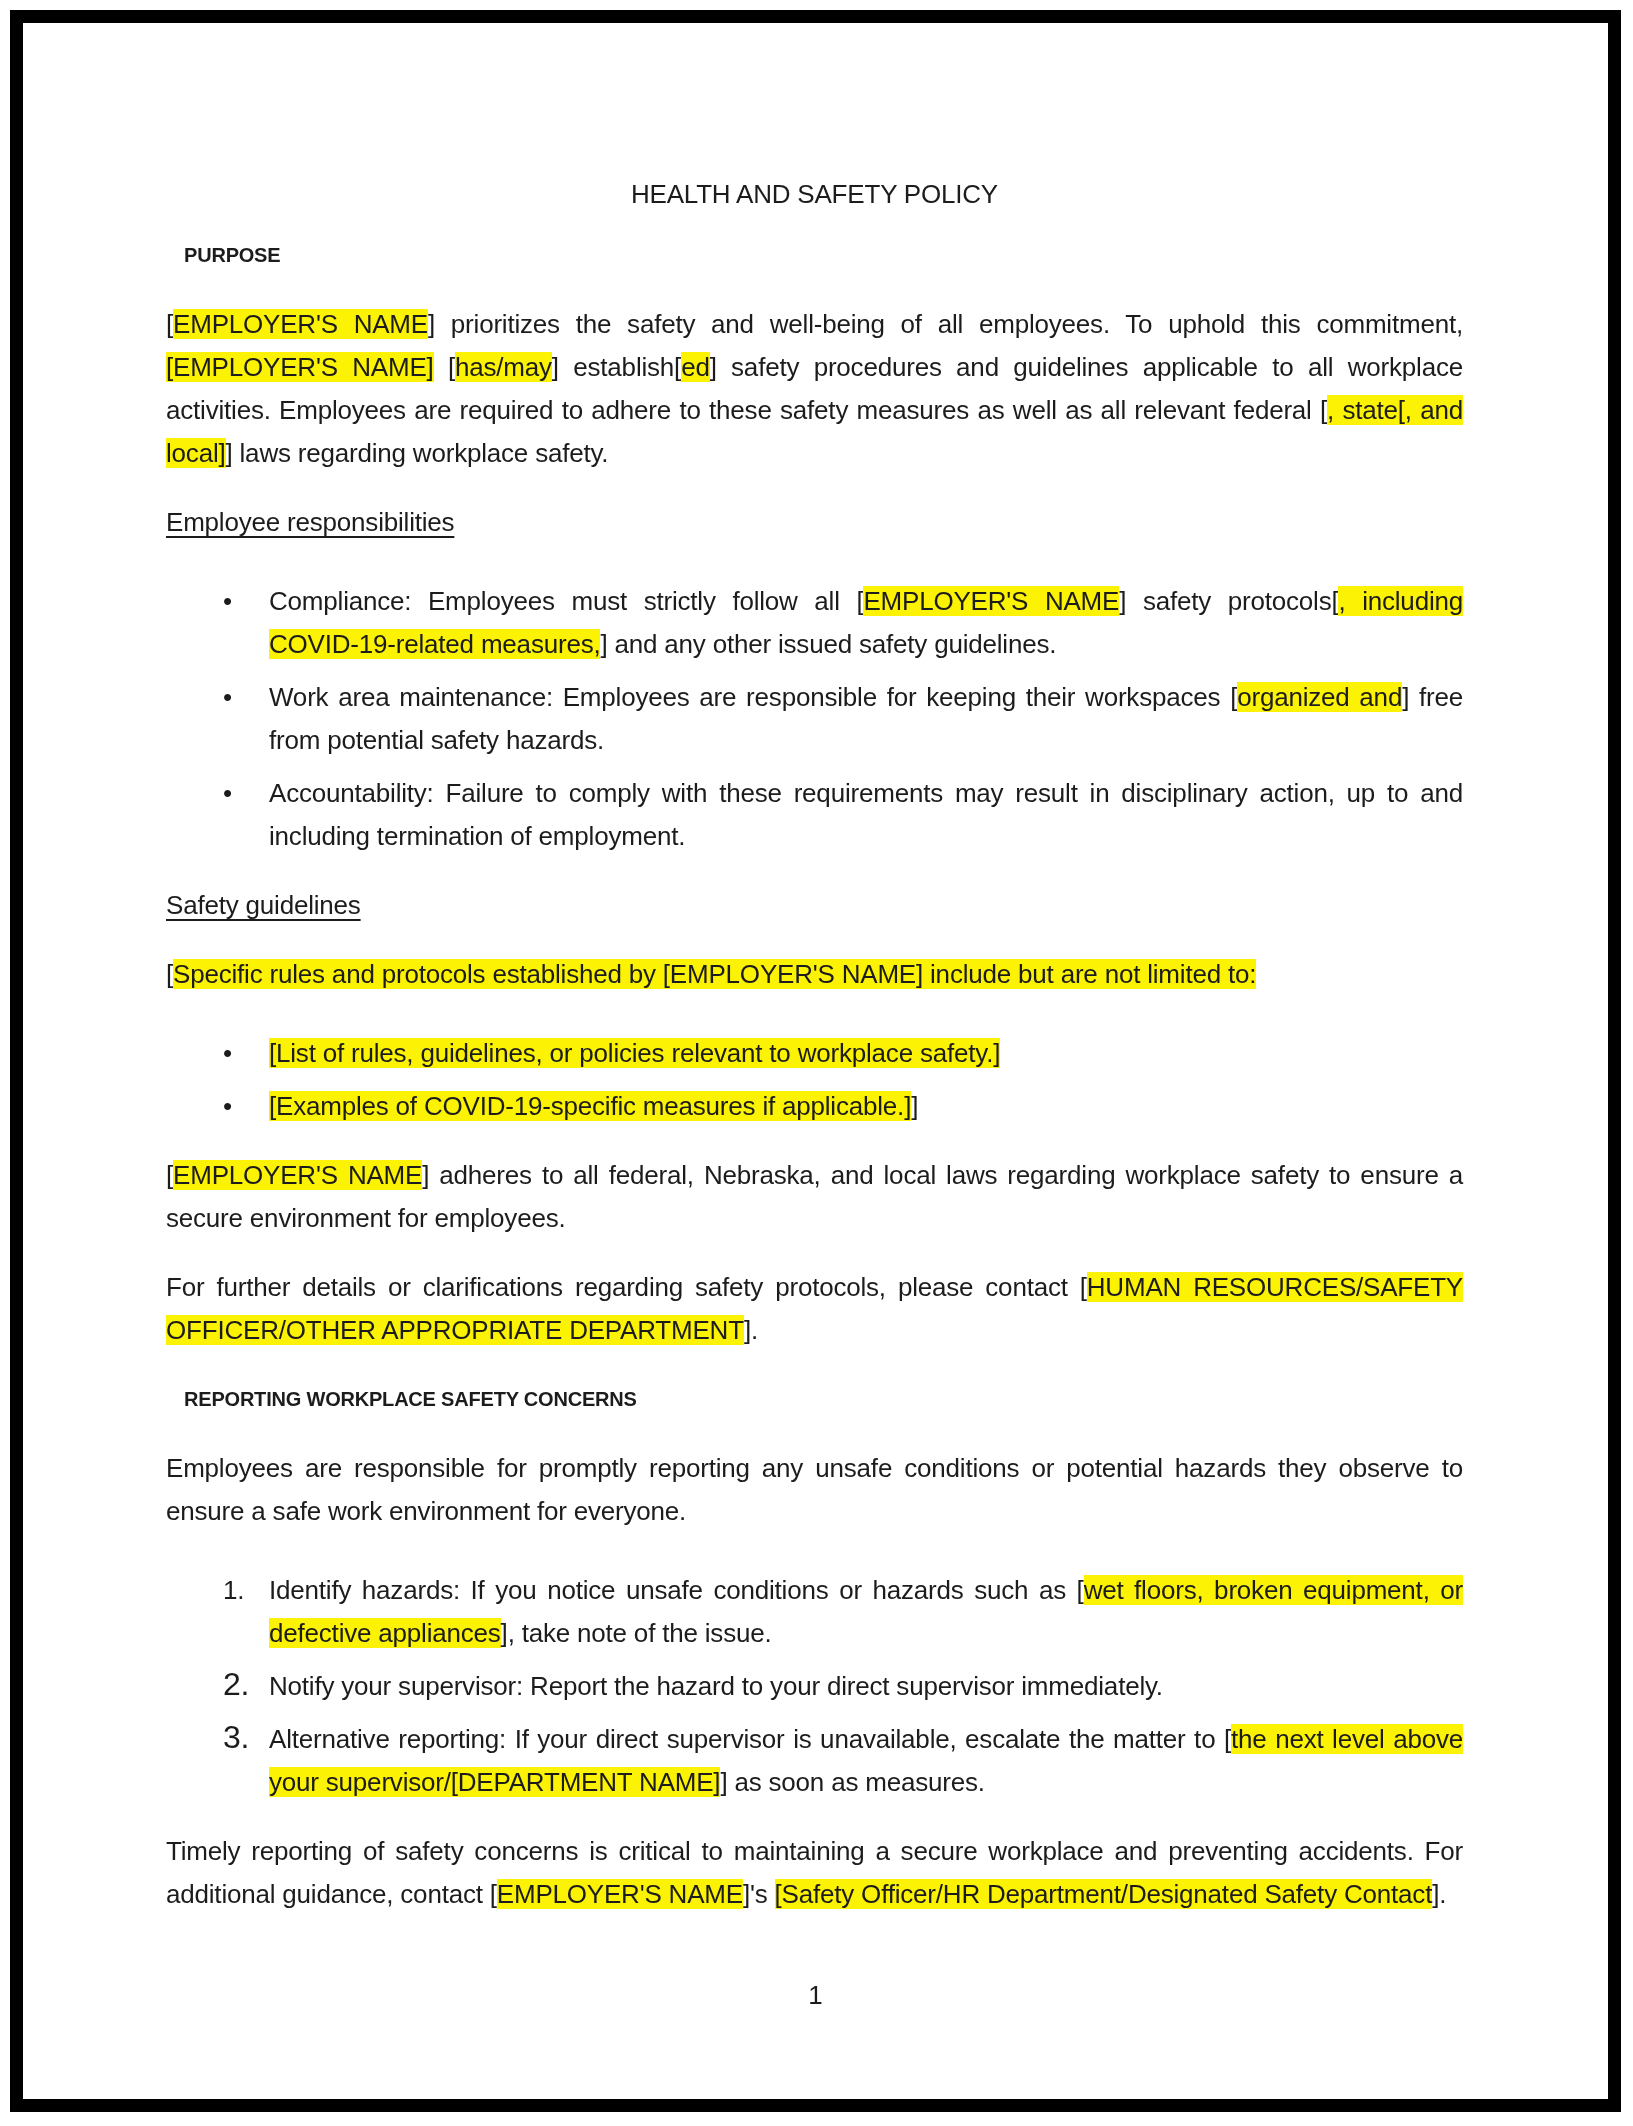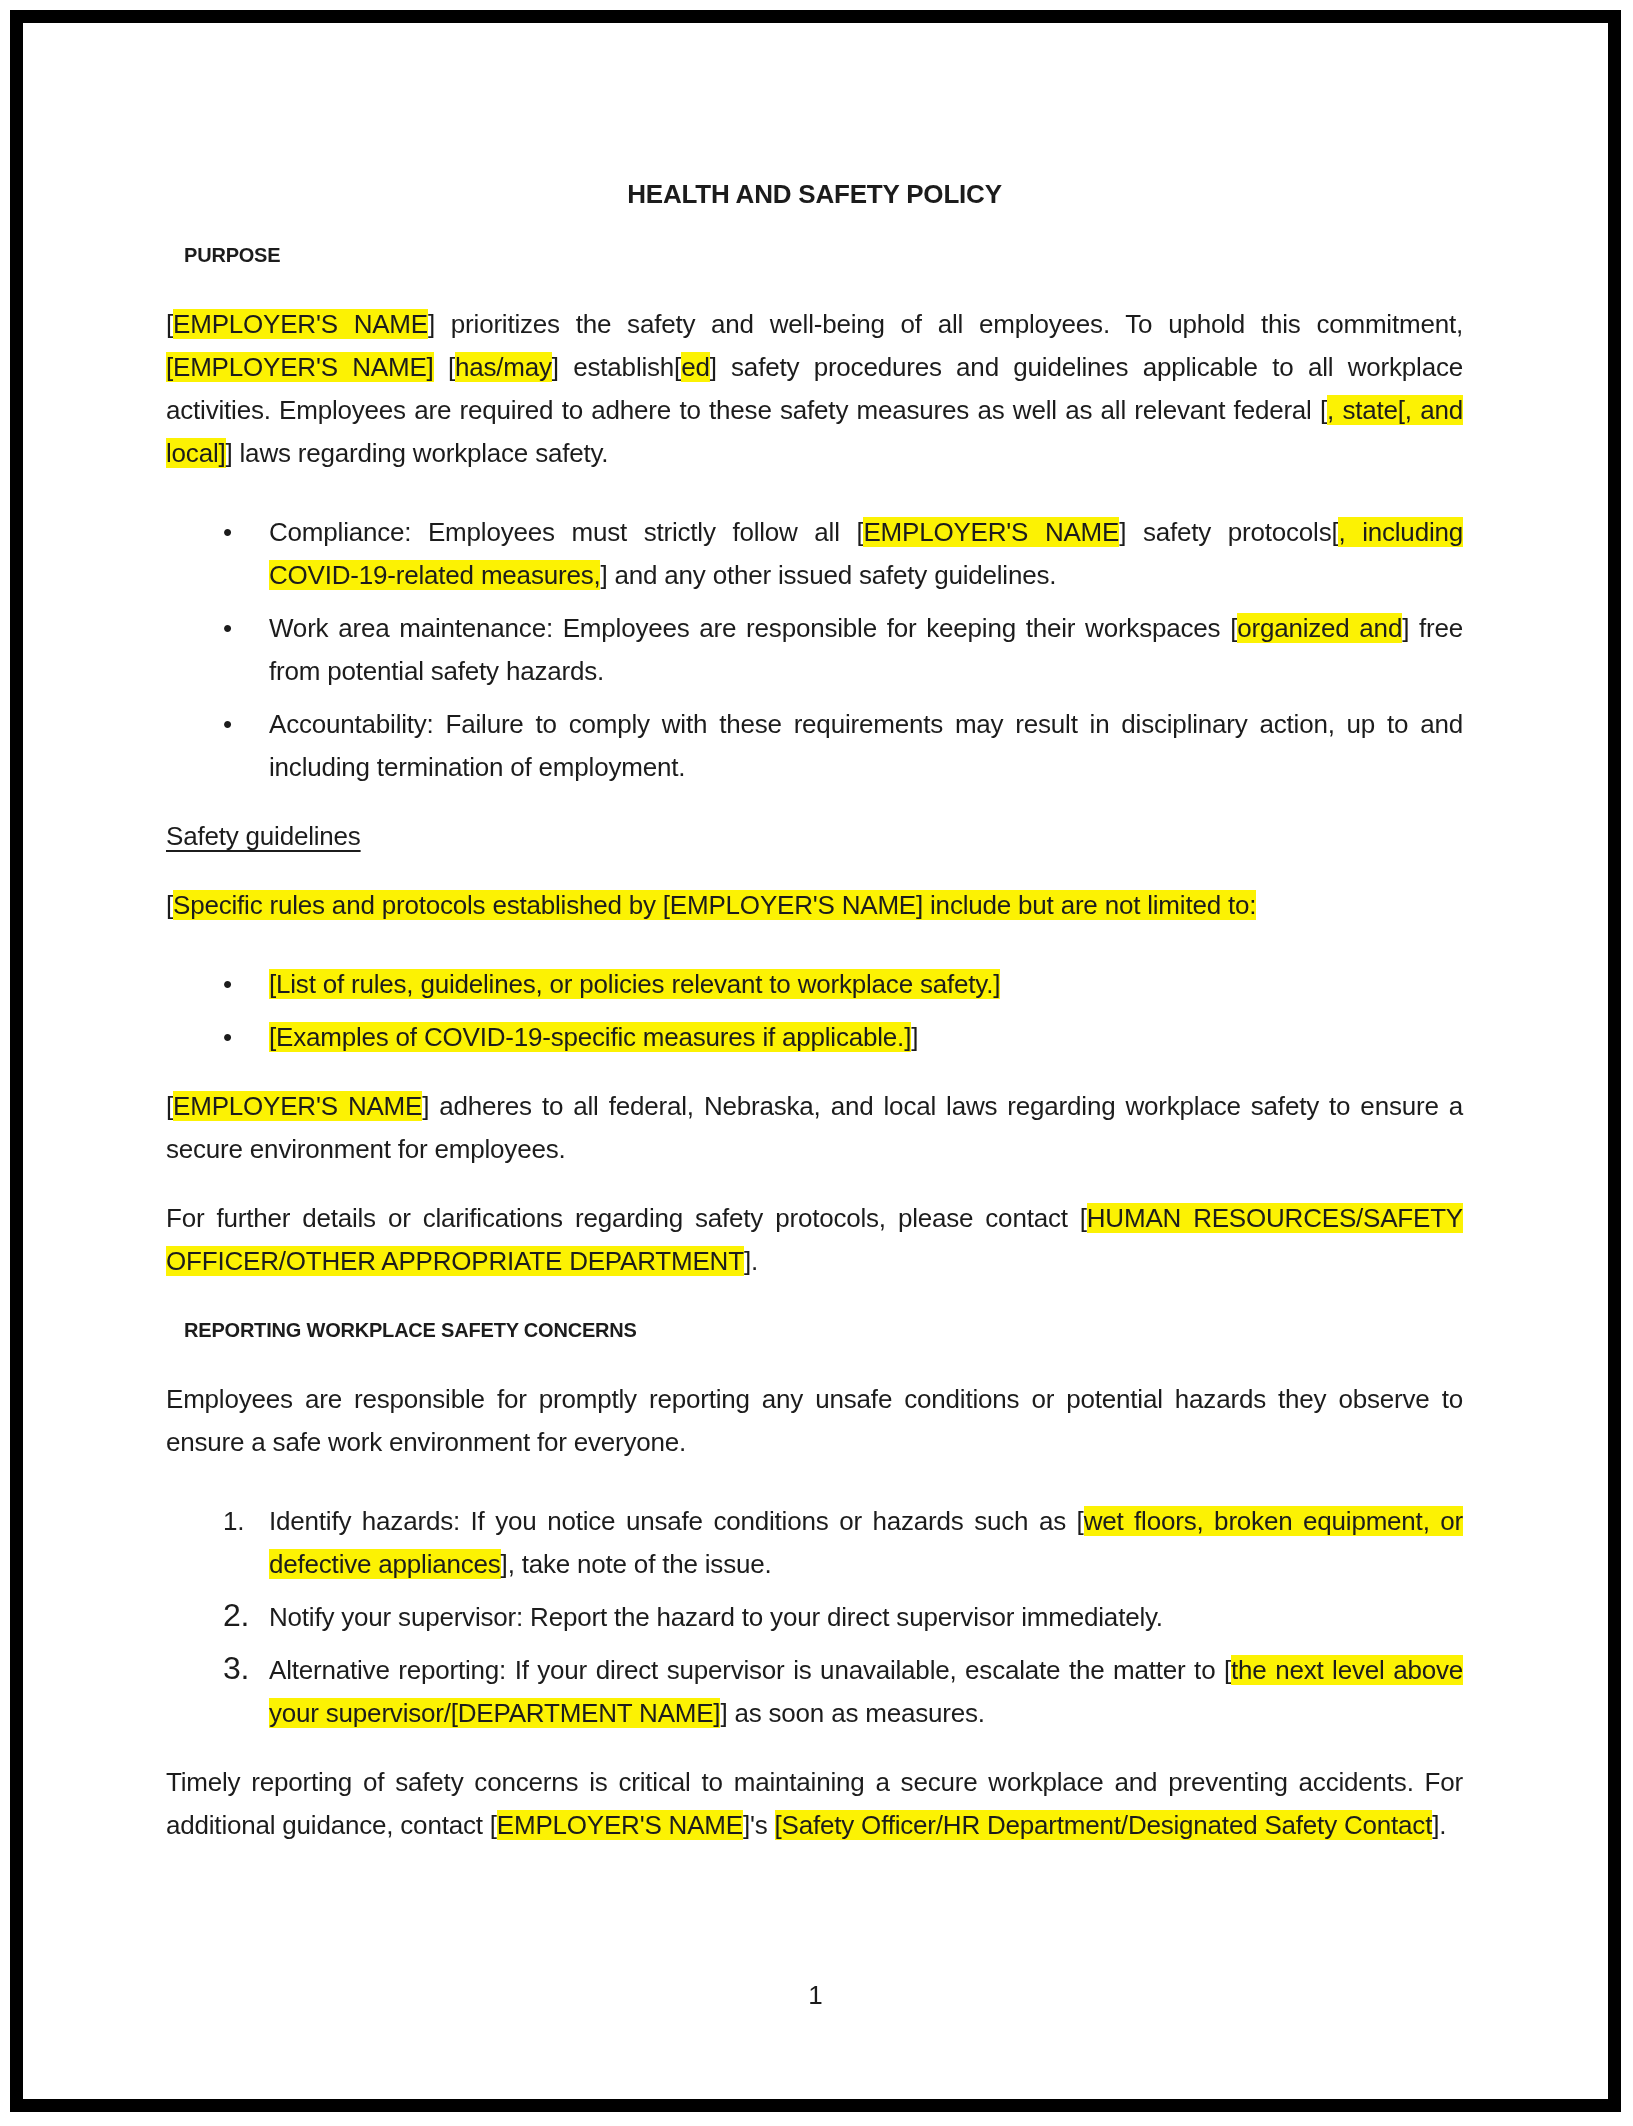--- a/index.html
+++ b/index.html
@@ -10,21 +10,21 @@
   }
   .frame{
     position:absolute;top:10px;left:10px;right:12px;bottom:14px;
     border:13px solid #000;background:#fff;box-sizing:border-box;
   }
   .content{
     position:absolute;top:0;left:0;right:0;bottom:0;
     padding:150px 145px 0 143px;box-sizing:border-box;
   }
   .doc-title{
-    text-align:center;font-weight:bold;font-size:26px;line-height:43px;
+    text-align:center;font-weight:normal;font-size:26px;line-height:43px;
     margin:0 0 18px 0;
   }
   .h-bold{
     font-weight:bold;font-size:20px;line-height:43px;margin:0 0 26px 18px;
   }
   .h-underline{
     font-size:26px;line-height:43px;text-decoration:underline;
     text-underline-offset:5px;margin:0 0 26px 0;
   }
   .para{
@@ -45,20 +45,21 @@
 <body>
 
 <div class="frame">
   <div class="content">
 
     <div class="doc-title">HEALTH AND SAFETY POLICY</div>
 
     <div class="h-bold">PURPOSE</div>
     <p class="para"><span>[</span><span class="hl">EMPLOYER'S NAME</span><span>] prioritizes the safety and well-being of all employees. To uphold this commitment, </span><span class="hl">[EMPLOYER'S NAME]</span><span> [</span><span class="hl">has/may</span><span>] establish[</span><span class="hl">ed</span><span>] safety procedures and guidelines applicable to all workplace activities. Employees are required to adhere to these safety measures as well as all relevant federal [</span><span class="hl">, state[, and local]</span><span>] laws regarding workplace safety.</span></p>
 
+    <div class="h-underline">Employee responsibilities</div>
     <div class="list">
       <div class="li">
         <span class="marker">•</span>
         <span class="li-body"><span>Compliance: Employees must strictly follow all [</span><span class="hl">EMPLOYER'S NAME</span><span>] safety protocols[</span><span class="hl">, including COVID-19-related measures,</span><span>] and any other issued safety guidelines.</span></span>
       </div>
       <div class="li">
         <span class="marker">•</span>
         <span class="li-body"><span>Work area maintenance: Employees are responsible for keeping their workspaces [</span><span class="hl">organized and</span><span>] free from potential safety hazards.</span></span>
       </div>
       <div class="li">

